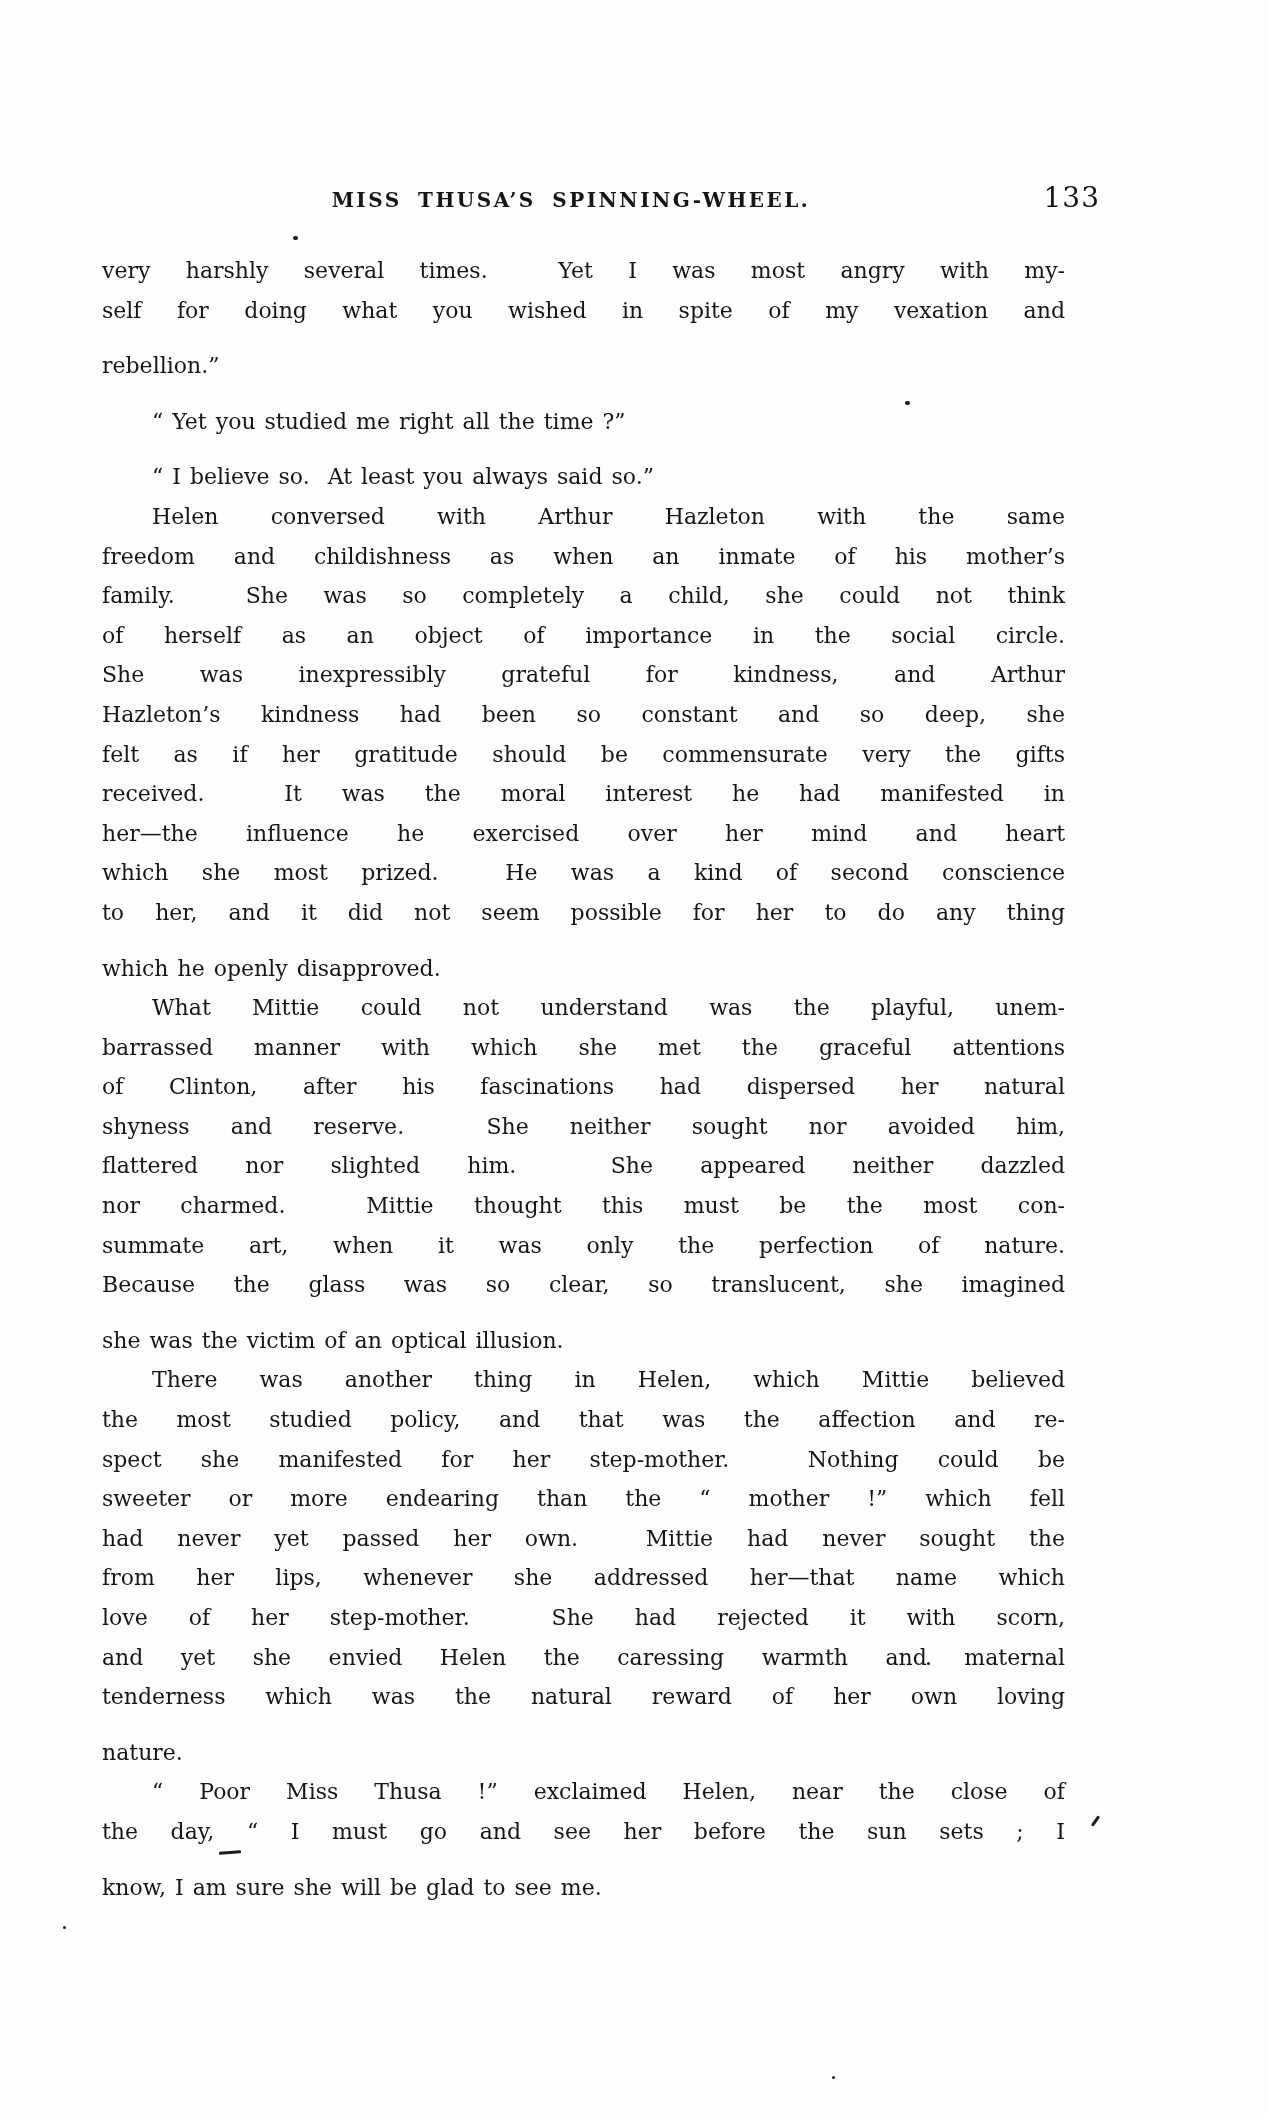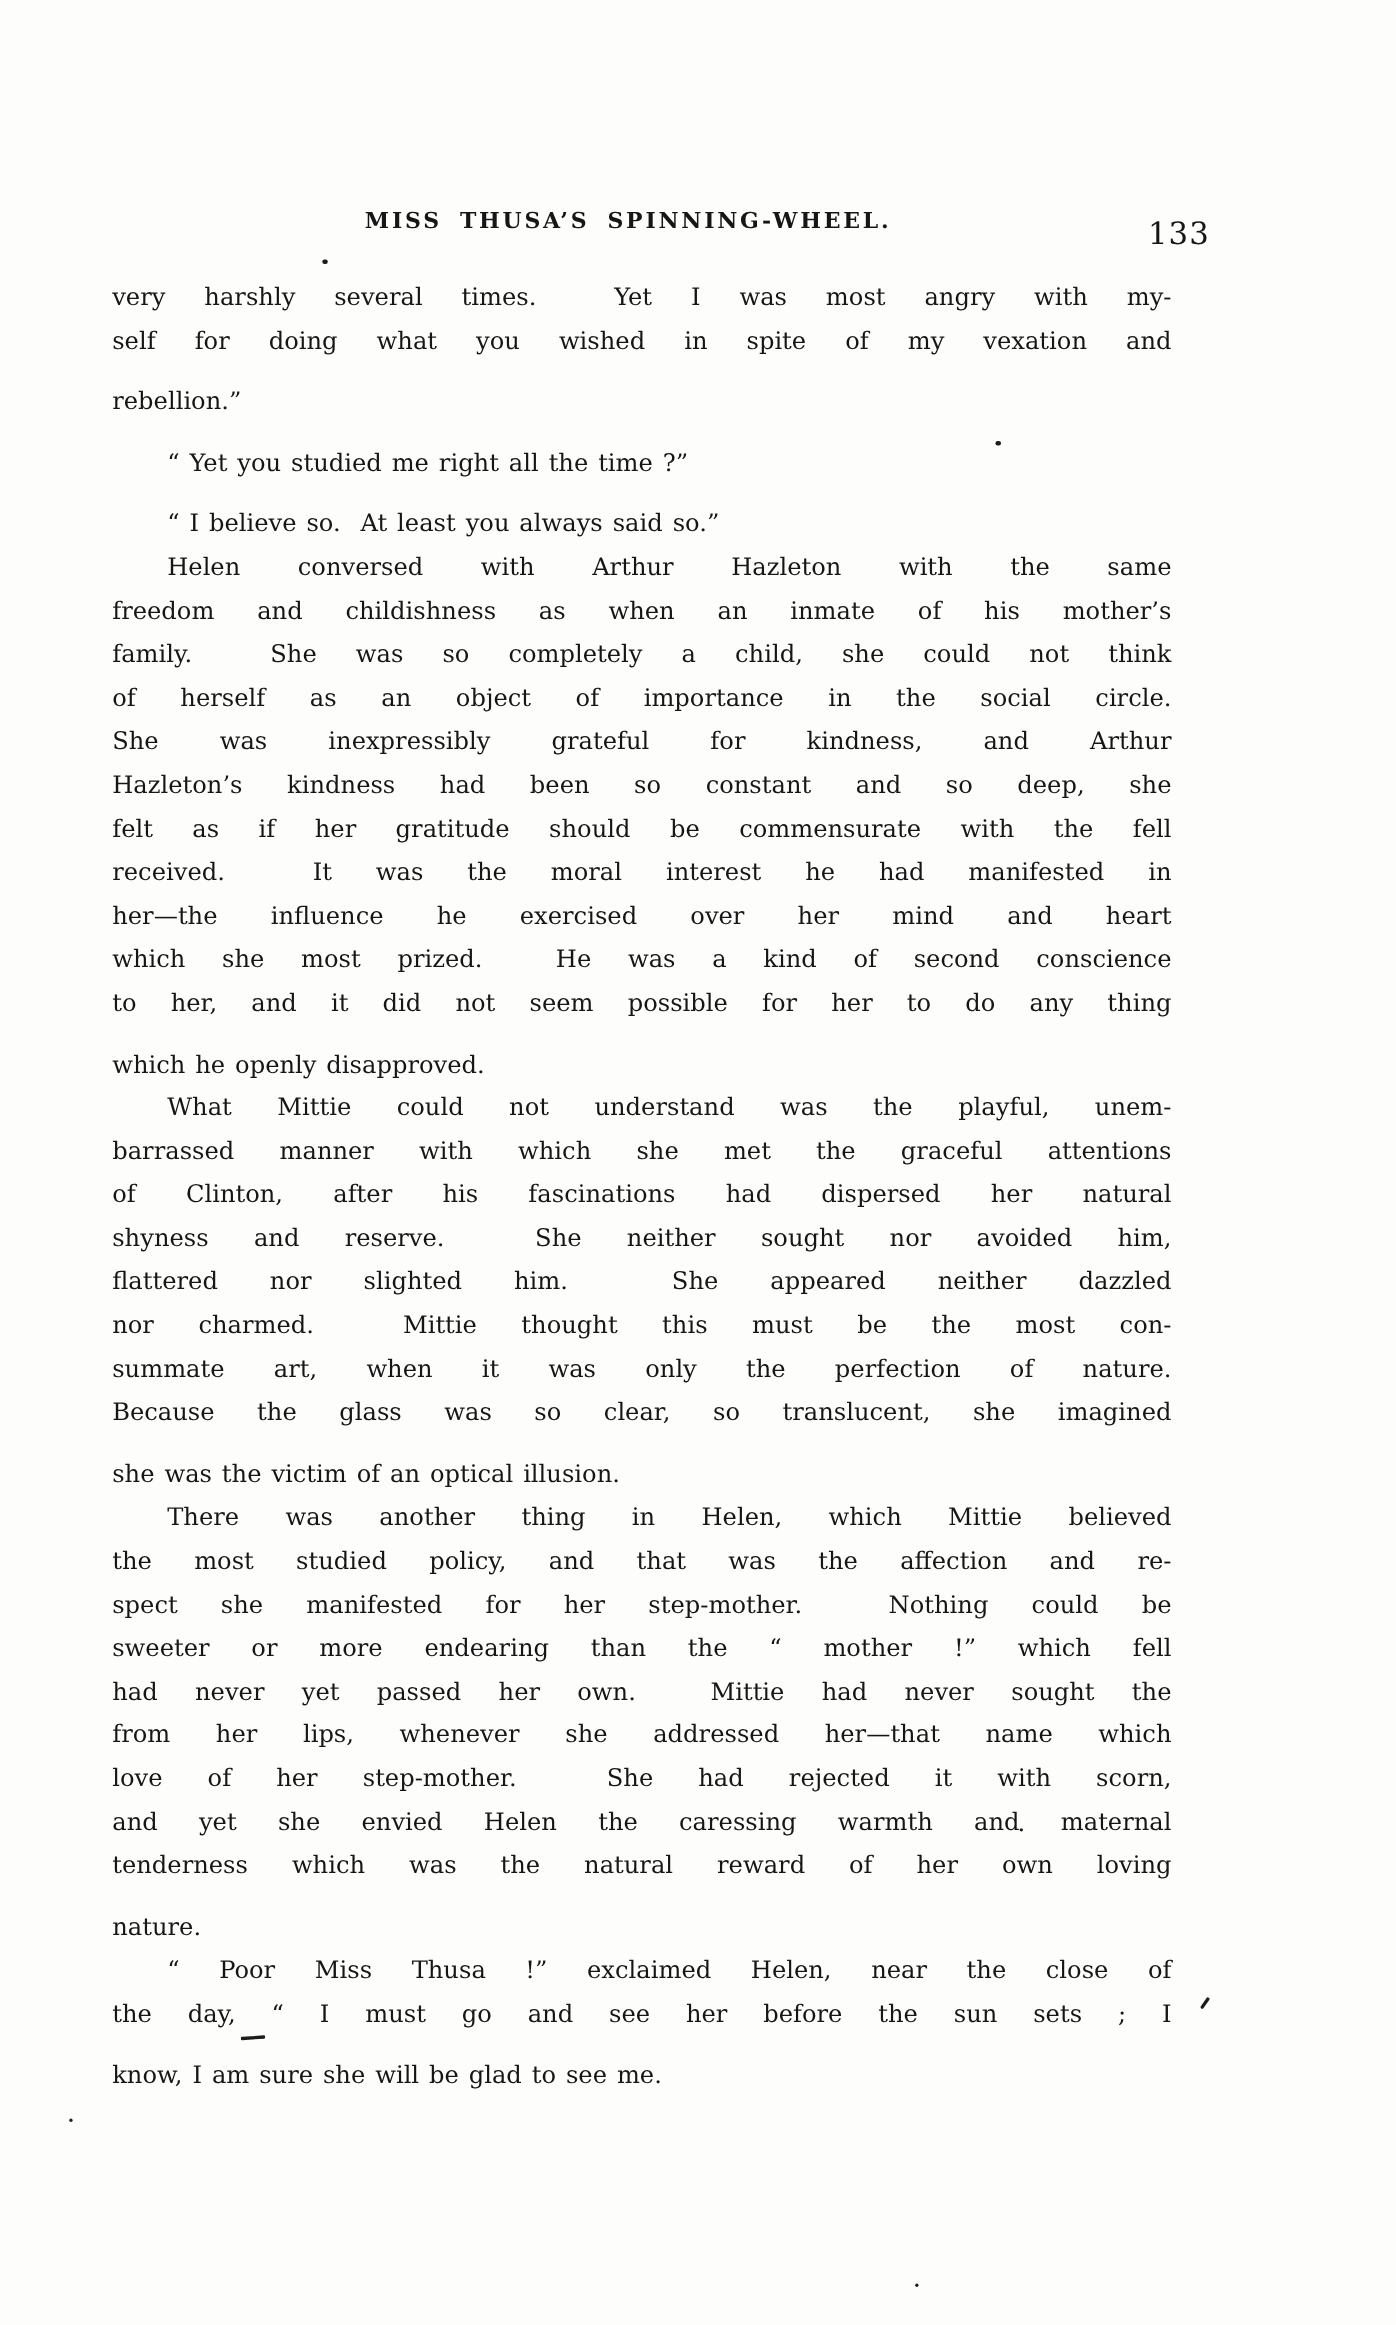--- a/index.html
+++ b/index.html
@@ -24,21 +24,21 @@
     left: 0; right: 60px; top: 8px;
     text-align: center;
     font-size: 20px;
     font-weight: bold;
     letter-spacing: 2.5px;
     word-spacing: 7px;
     white-space: nowrap;
   }
   .page-number {
     position: absolute;
-    right: 0; top: 16px;
+    right: 0; top: 1px;
     font-size: 28px;
     letter-spacing: 1px;
   }
 
   
   .text-block {
     position: absolute;
     left: 102px; top: 251px;
     width: 963px;
     font-size: 22px;
@@ -85,21 +85,21 @@
       <div class="line">self for doing what you wished in spite of my vexation and</div>
       <div class="line last">rebellion.”</div>
       <div class="line last indent">“ Yet you studied me right all the time ?”</div>
       <div class="line last indent">“ I believe so.&nbsp; At least you always said so.”</div>
       <div class="line indent">Helen conversed with Arthur Hazleton with the same</div>
       <div class="line">freedom and childishness as when an inmate of his mother’s</div>
       <div class="line">family.&nbsp; She was so completely a child, she could not think</div>
       <div class="line">of herself as an object of importance in the social circle.</div>
       <div class="line">She was inexpressibly grateful for kindness, and Arthur</div>
       <div class="line">Hazleton’s kindness had been so constant and so deep, she</div>
-      <div class="line">felt as if her gratitude should be commensurate with the fell</div>
+      <div class="line">felt as if her gratitude should be commensurate very the gifts</div>
       <div class="line">received.&nbsp; It was the moral interest he had manifested in</div>
       <div class="line">her—the influence he exercised over her mind and heart</div>
       <div class="line">which she most prized.&nbsp; He was a kind of second conscience</div>
       <div class="line">to her, and it did not seem possible for her to do any thing</div>
       <div class="line last">which he openly disapproved.</div>
       <div class="line indent">What Mittie could not understand was the playful, unem-</div>
       <div class="line">barrassed manner with which she met the graceful attentions</div>
       <div class="line">of Clinton, after his fascinations had dispersed her natural</div>
       <div class="line">shyness and reserve.&nbsp; She neither sought nor avoided him,</div>
       <div class="line">flattered nor slighted him.&nbsp; She appeared neither dazzled</div>

